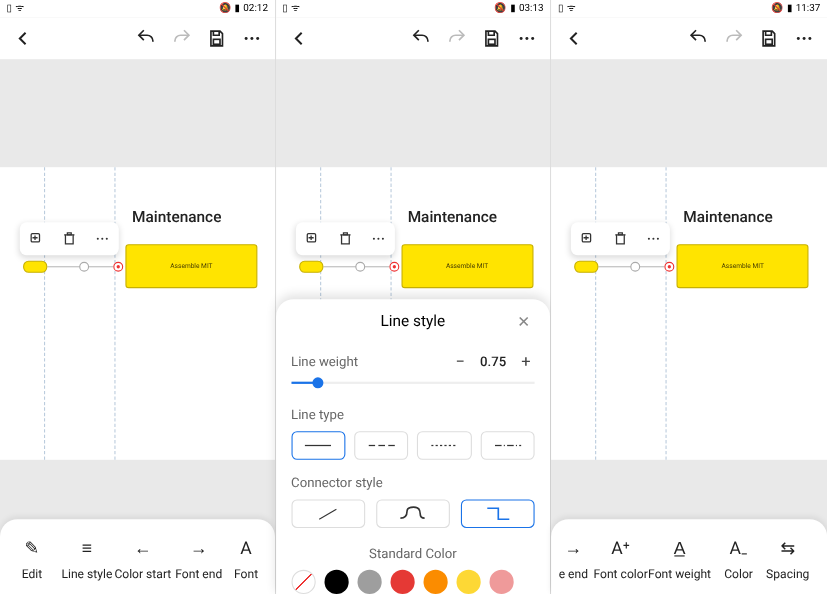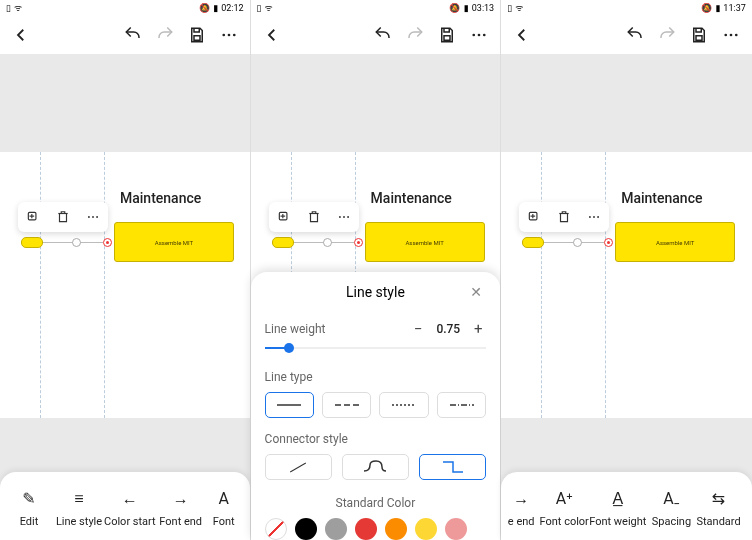--- a/index.html
+++ b/index.html
@@ -440,22 +440,22 @@
       <div class="tool">
           <div class="ti">A⁺</div>
           <div class="tl">Font color</div>
         </div>
       <div class="tool">
           <div class="ti">A̲</div>
           <div class="tl">Font weight</div>
         </div>
       <div class="tool">
           <div class="ti">A₋</div>
-          <div class="tl">Spacing</div>
+          <div class="tl">Color</div>
         </div>
       <div class="tool partial-right">
           <div class="ti">⇆</div>
-          <div class="tl">Standard</div>
+          <div class="tl">Spacing</div>
         </div>
     </div>
   </div>
 
 </div>
 
 </body></html>

